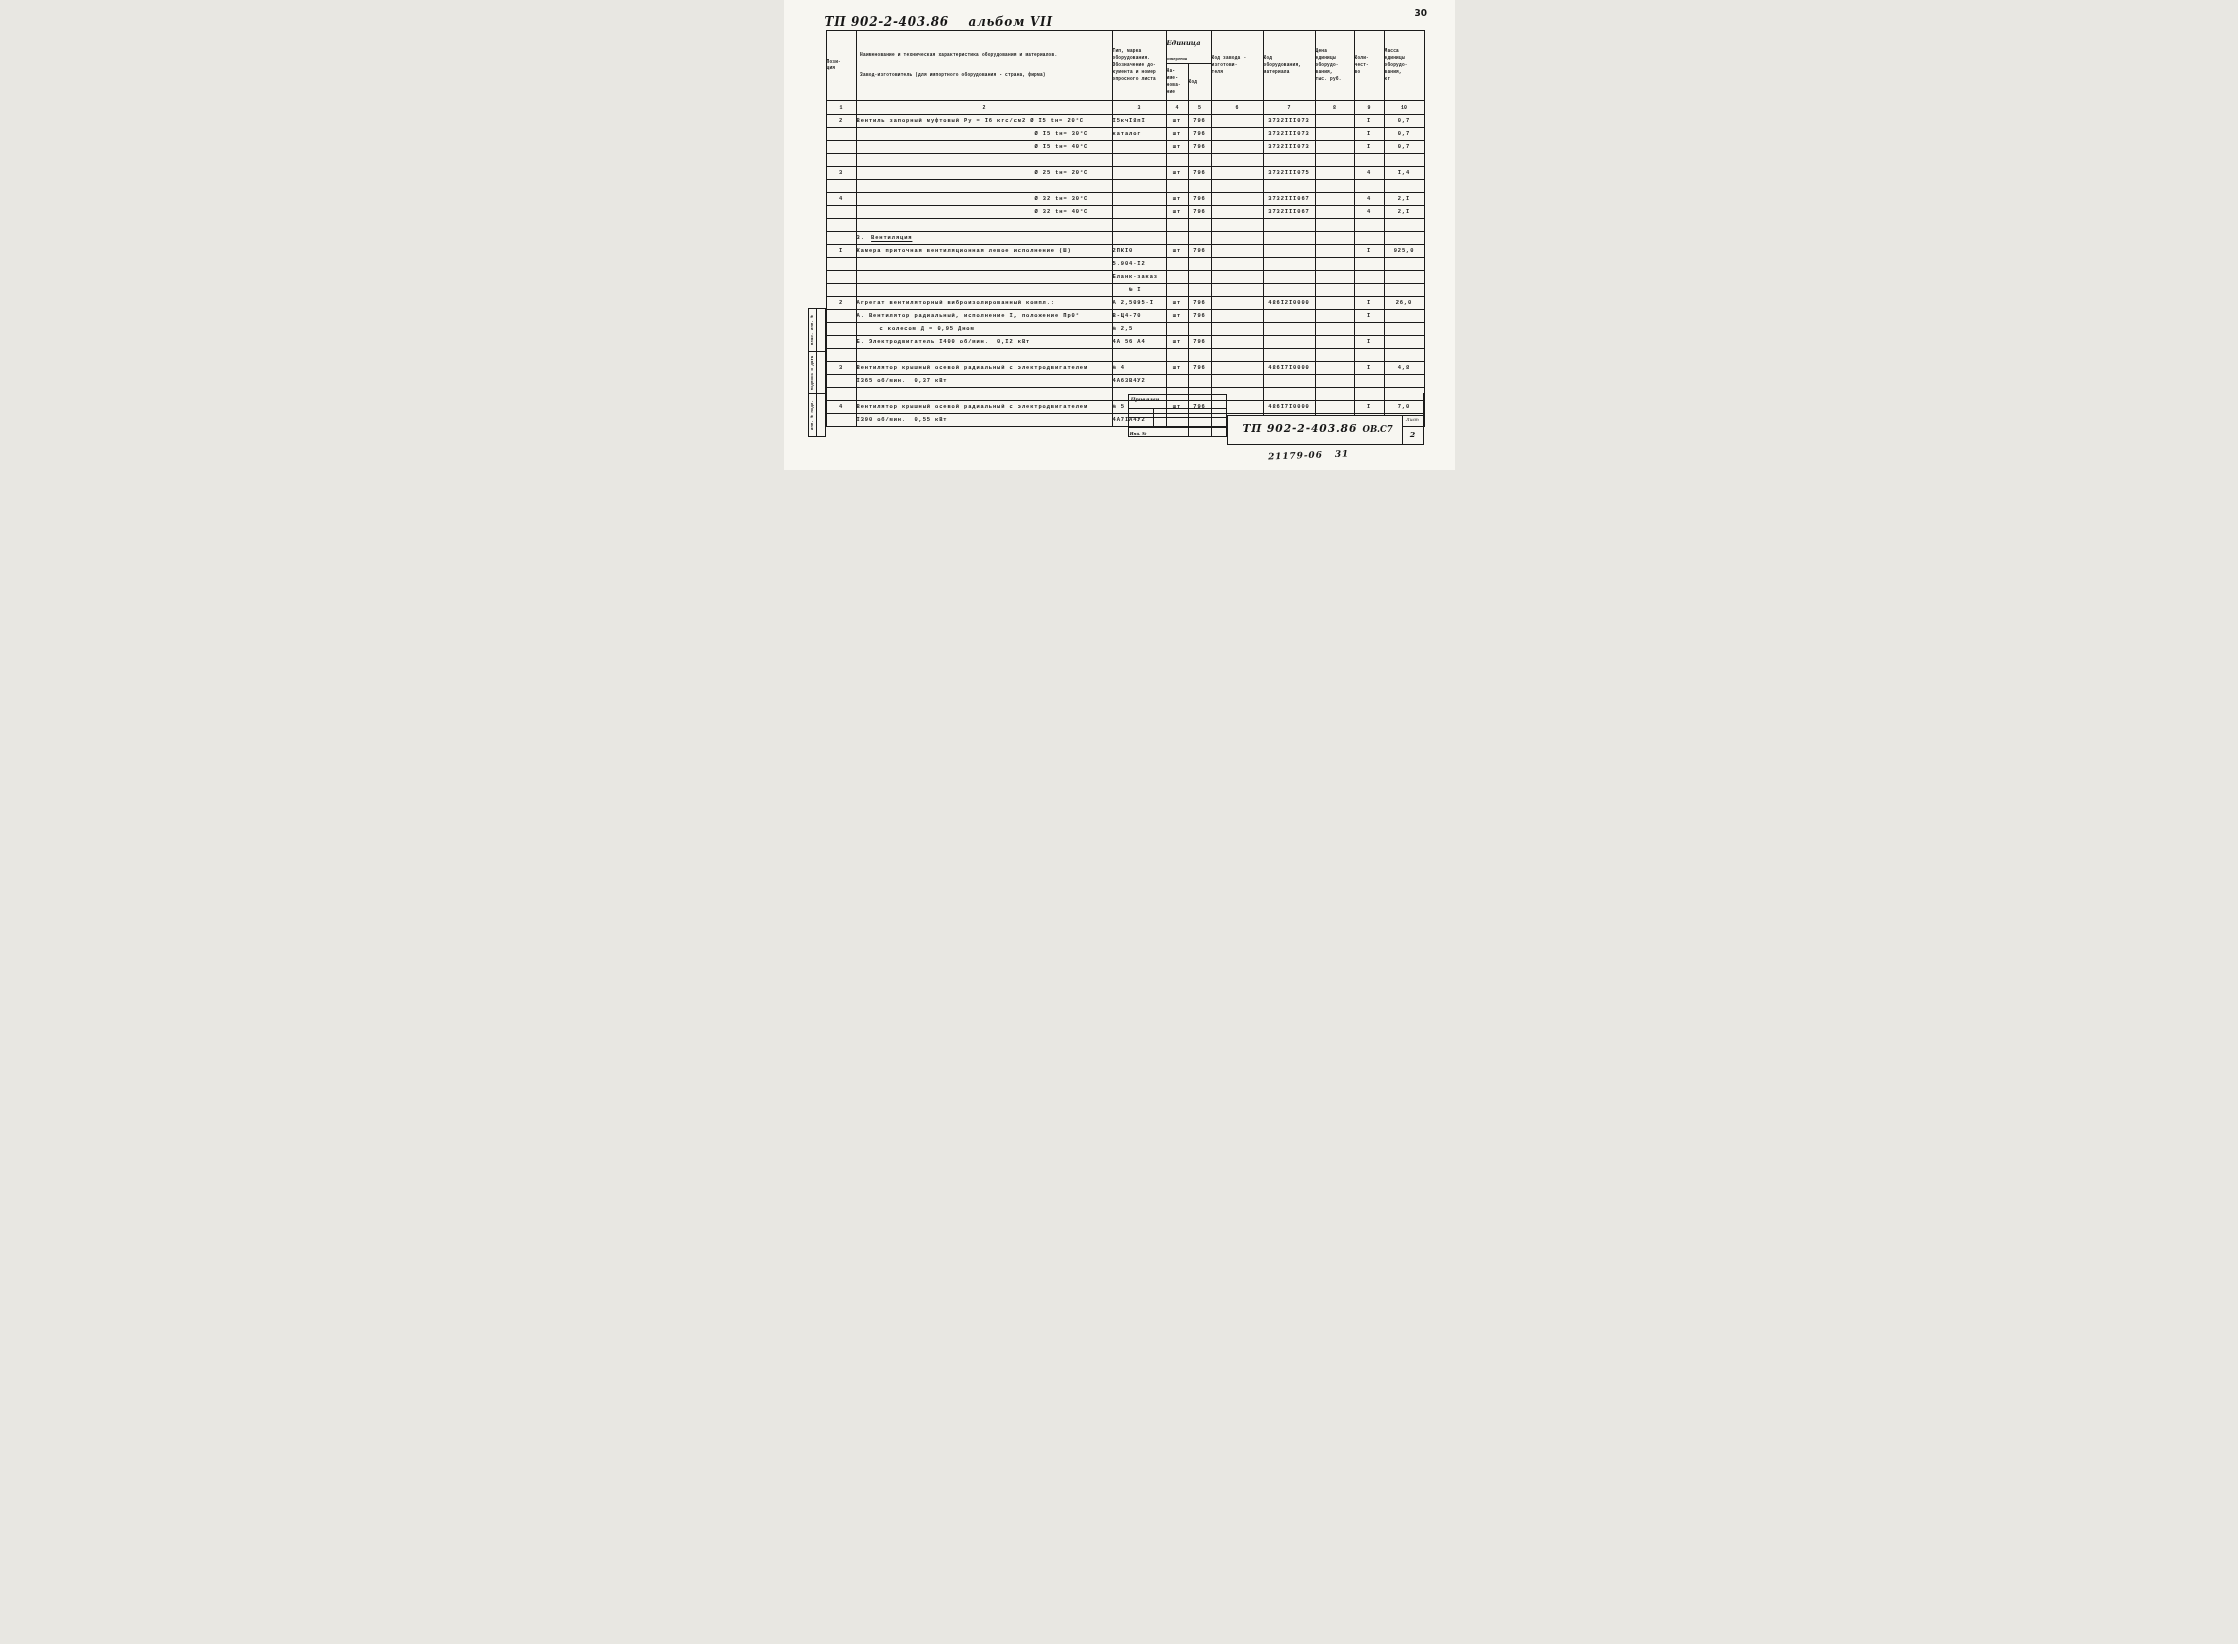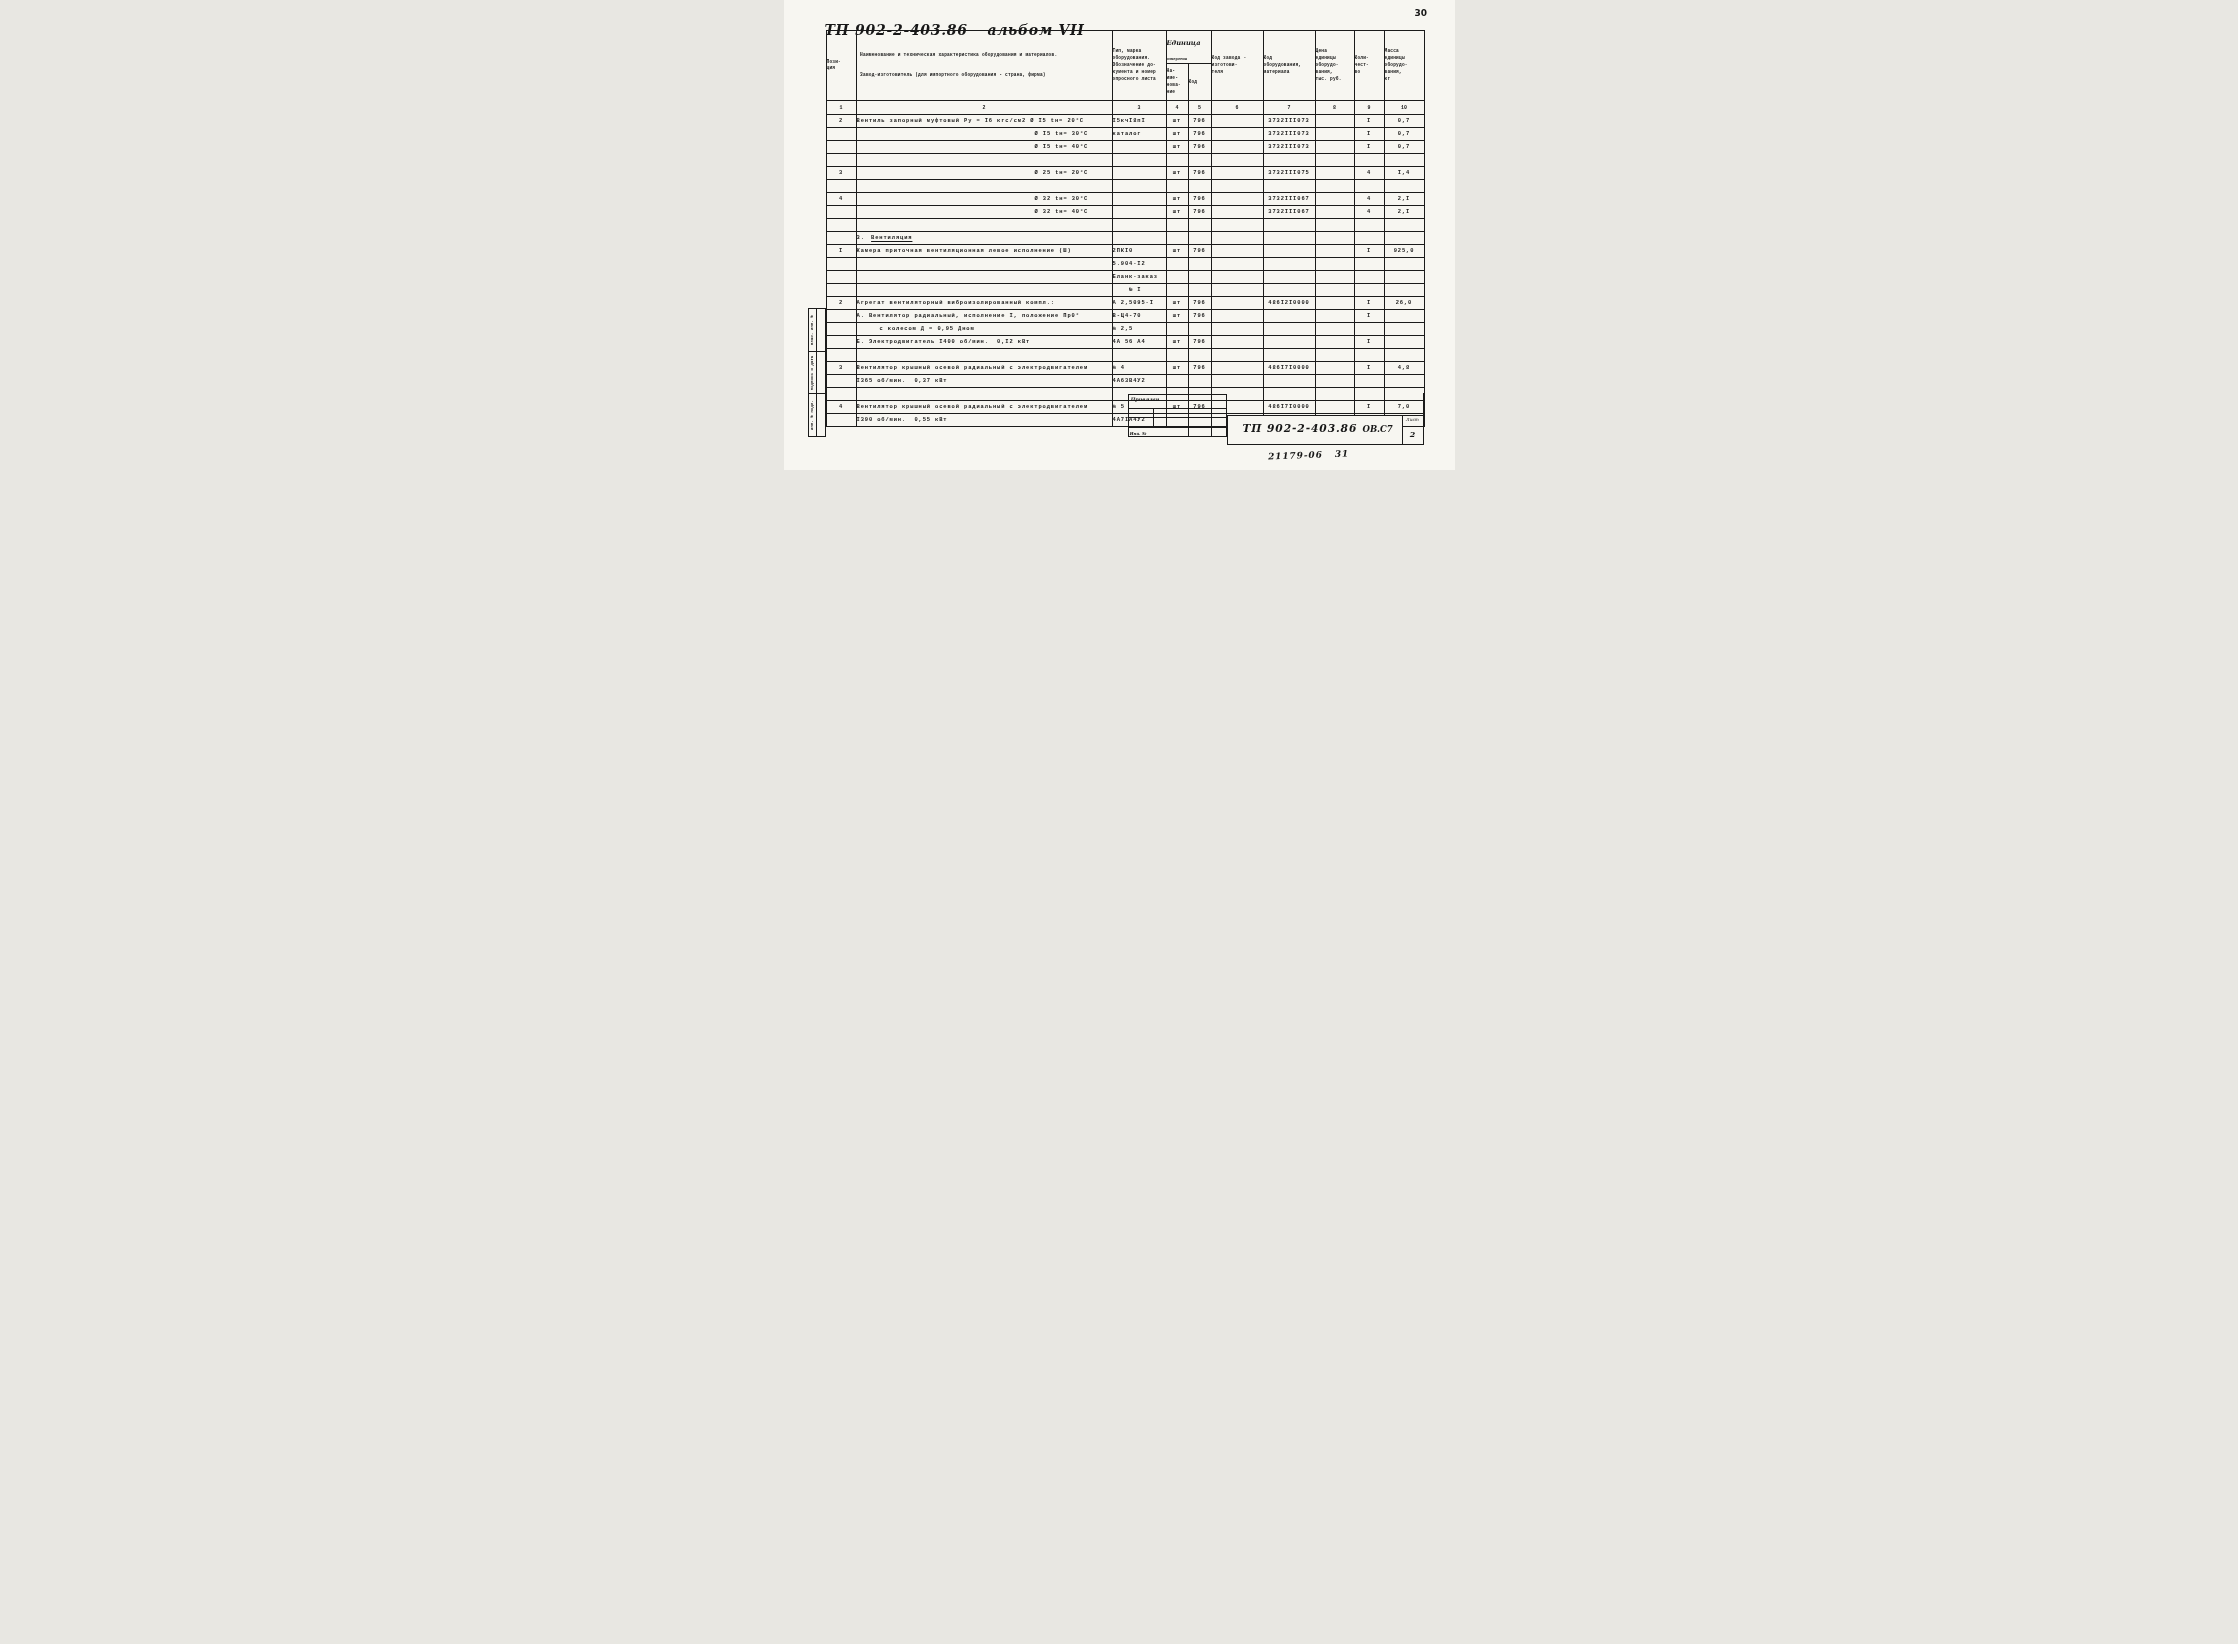--- a/index.html
+++ b/index.html
@@ -4,21 +4,21 @@
 <style>
   html,body{margin:0;padding:0;background:#e8e7e2;}
   .page{
     position:relative;width:671px;height:470px;margin:0 auto;
     background:#f7f6f1;color:#171717;overflow:hidden;
     font-family:"Liberation Mono","DejaVu Sans Mono",monospace;
   }
   .hand{font-family:"DejaVu Serif","Liberation Serif",serif;font-style:italic;}
 
   
-  .top-anno{position:absolute;left:41px;top:22px;font-size:14px;font-weight:700;letter-spacing:0.7px;white-space:nowrap;text-align:right;}
+  .top-anno{position:absolute;left:41px;top:15px;font-size:12px;font-weight:700;letter-spacing:0.7px;white-space:nowrap;text-align:right;}
   .top-anno .album{margin-left:19.7px;}
   .pageno{position:absolute;left:631px;top:8px;font-family:"DejaVu Sans","Liberation Sans",sans-serif;font-size:9px;font-weight:700;}
 
   
   table.spec{
     position:absolute;left:42px;top:30px;width:599px;
     border-collapse:collapse;table-layout:fixed;
     border:1.8px solid #1b1b1b;
   }
   .spec th,.spec td{border:0.9px solid #1b1b1b;padding:0;overflow:hidden;}

